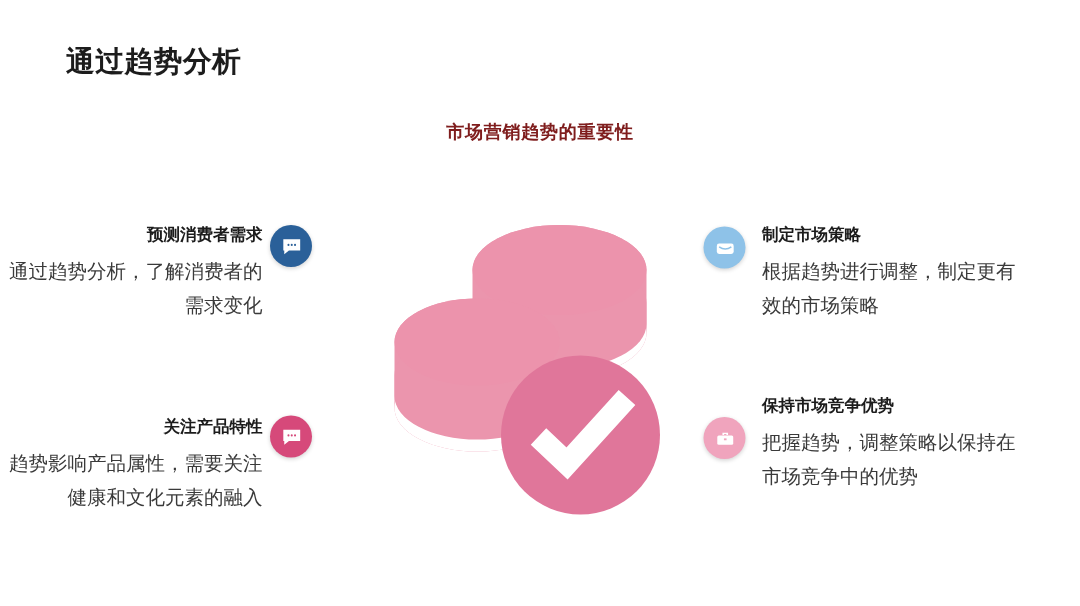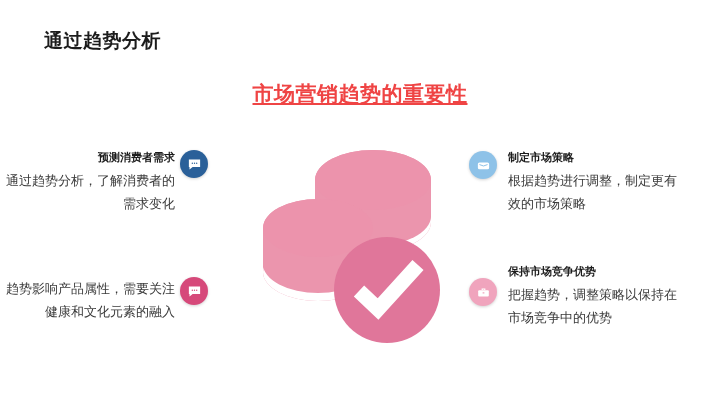--- a/index.html
+++ b/index.html
@@ -28,25 +28,24 @@
     font-weight: bold;
     letter-spacing: 0.5px;
     color: #1c1c1c;
   }
   .subtitle {
     position: absolute;
     left: 0;
     right: 0;
     top: 80px;
     text-align: center;
-    font-size: 21px;
+    font-size: 12px;
     font-weight: bold;
-    color: #ef4444;
+    color: #7f1d1d;
     letter-spacing: 0.5px;
-    text-decoration: underline;
   }
   .center-art {
     position: absolute;
     left: 255px;
     top: 150px;
     width: 210px;
     height: 200px;
   }
   .item {
     position: absolute;
@@ -139,20 +138,21 @@
     <div class="item-desc">根据趋势进行调整，制定更有效的市场策略</div>
   </div>
   <div class="badge" id="badge-2" style="background:#8ec2e8">
     <svg width="15" height="15" viewBox="0 0 24 24" aria-hidden="true">
       <rect x="3" y="7" width="18" height="11" rx="2.5" fill="#ffffff"></rect>
       <path d="M5.5 10.5q6.5 4.5 13 0" fill="none" stroke="#8ec2e8" stroke-width="1.6"></path>
     </svg>
   </div>
 
   <div class="item left" id="item-3">
+    <div class="item-title">关注产品特性</div>
     <div class="item-desc">趋势影响产品属性，需要关注健康和文化元素的融入</div>
   </div>
   <div class="badge" id="badge-3" style="background:#d6497a">
     <svg width="15" height="15" viewBox="0 0 24 24" aria-hidden="true">
       <path d="M3 4h18v12H9l-5 4v-4H3z" fill="#ffffff"></path>
       <circle cx="8.5" cy="10" r="1.1" fill="#d6497a"></circle>
       <circle cx="12" cy="10" r="1.1" fill="#d6497a"></circle>
       <circle cx="15.5" cy="10" r="1.1" fill="#d6497a"></circle>
     </svg>
   </div>

